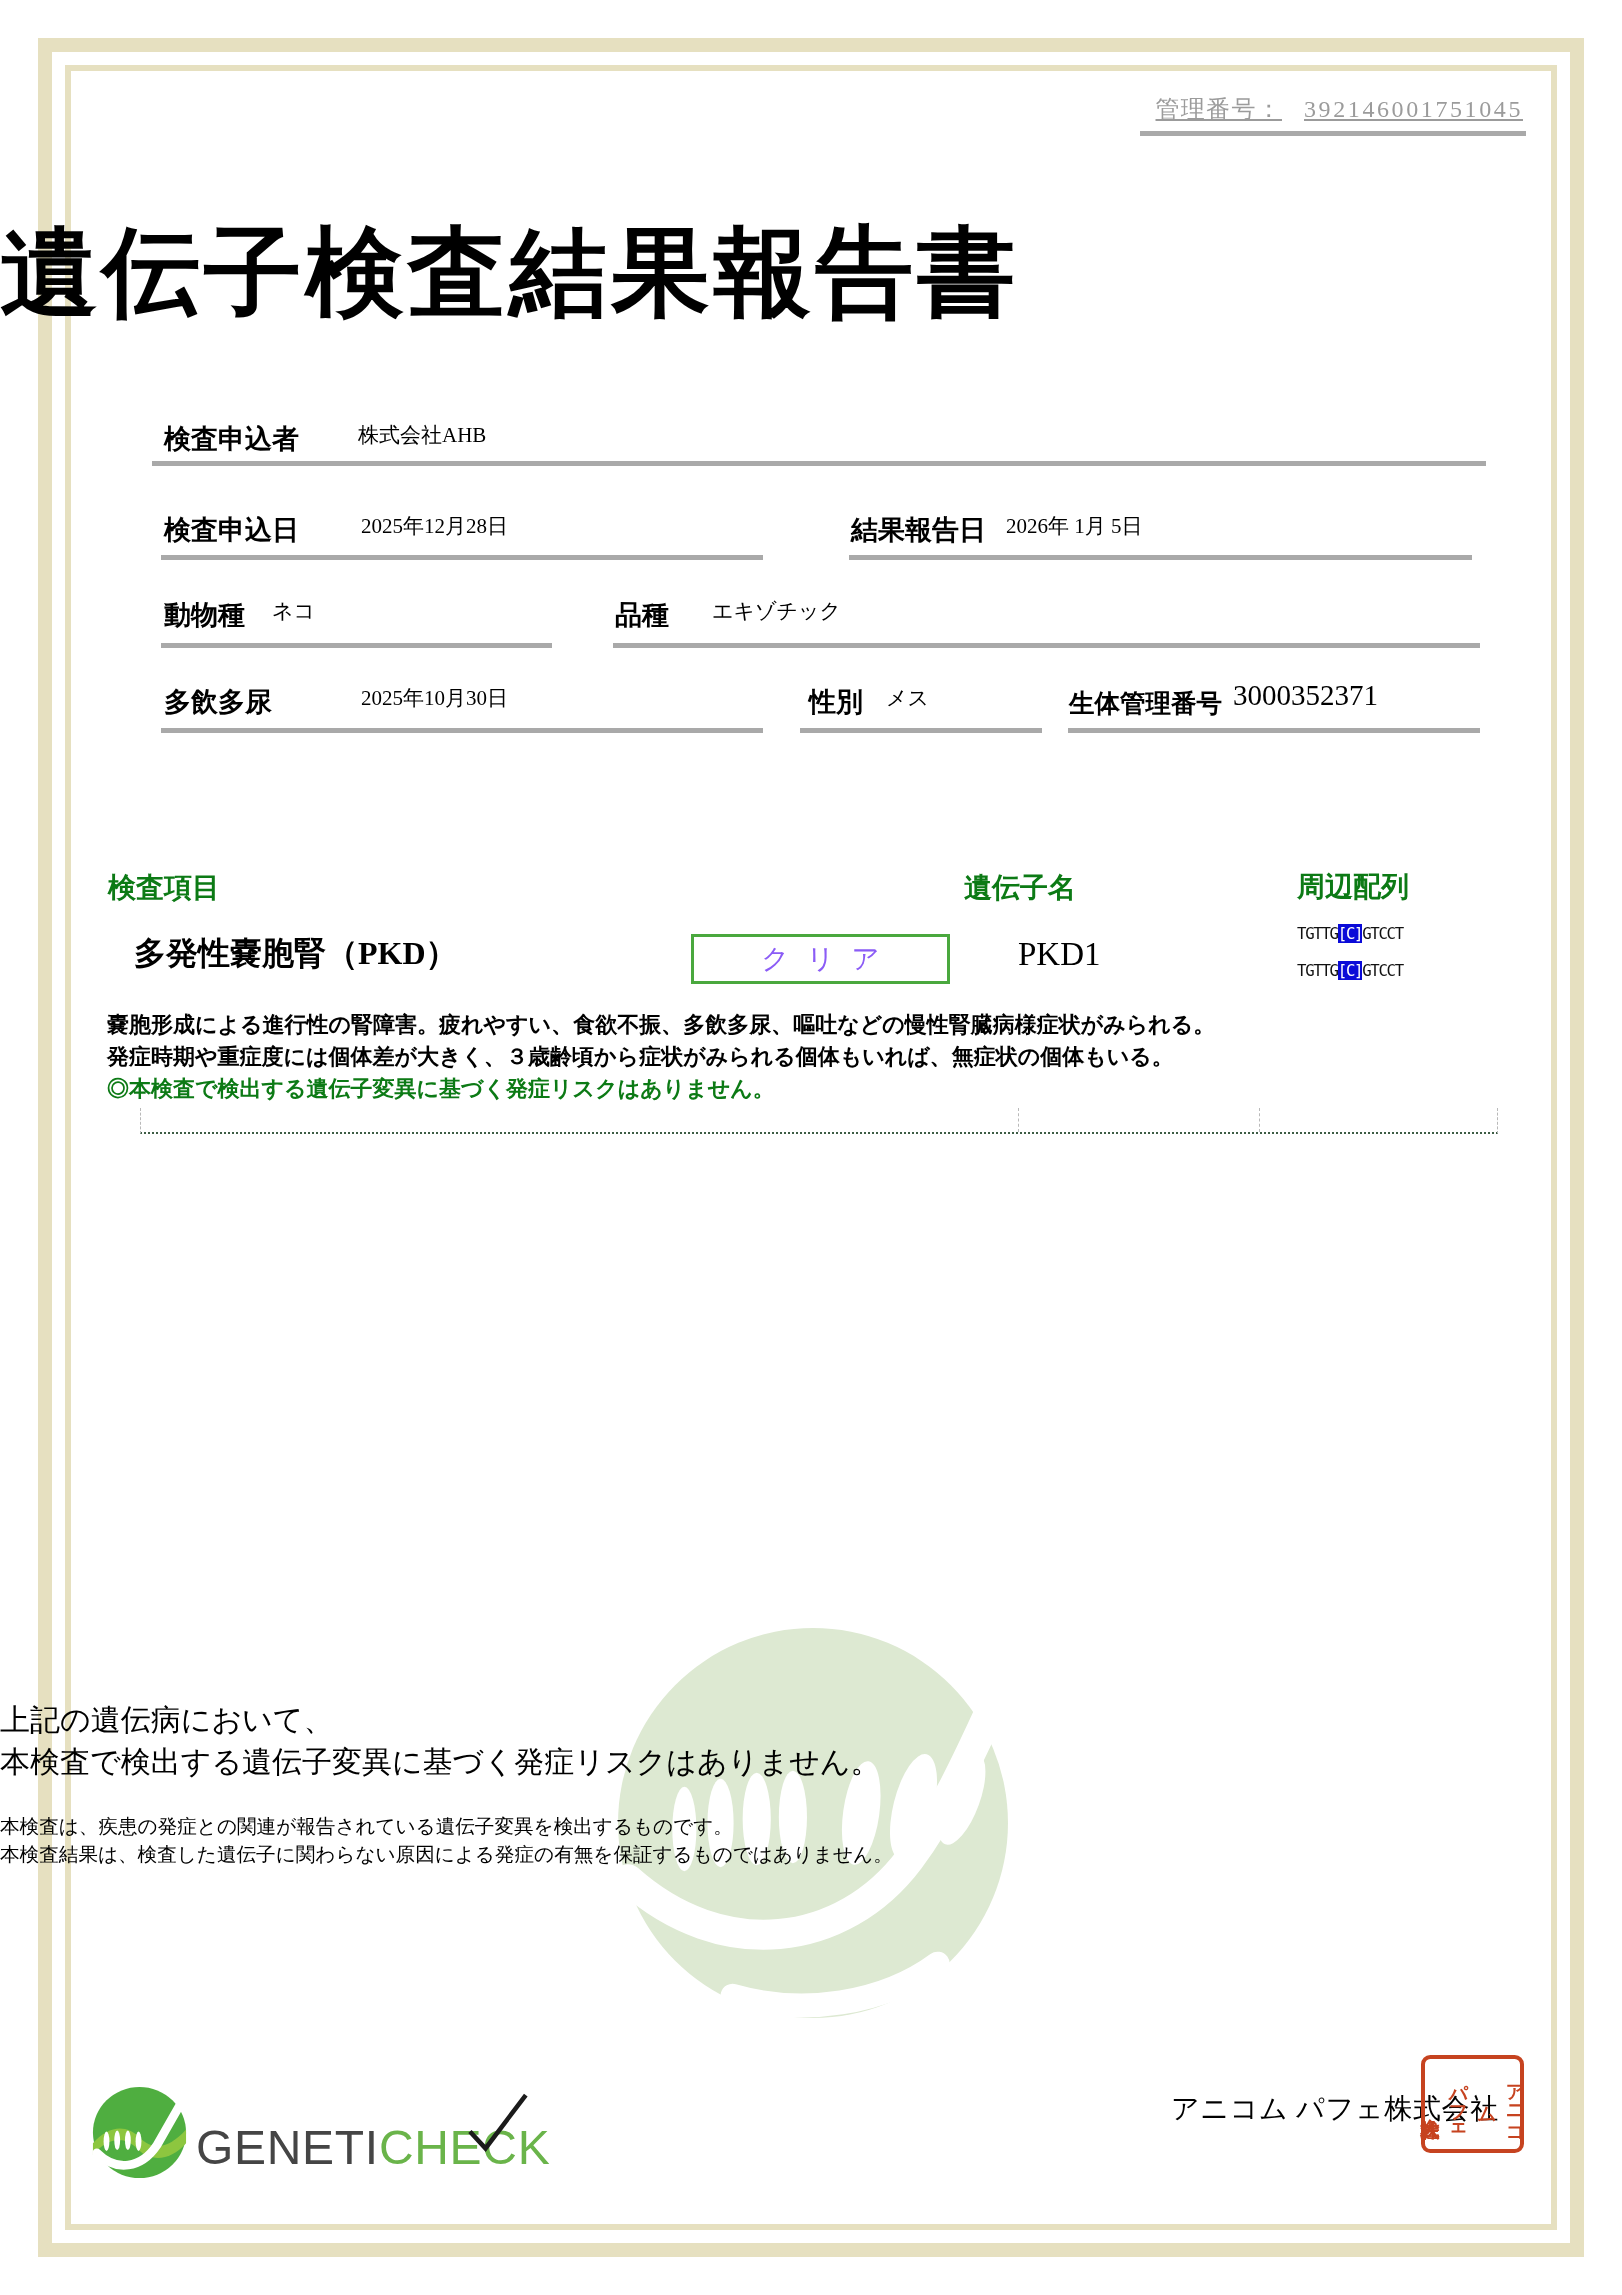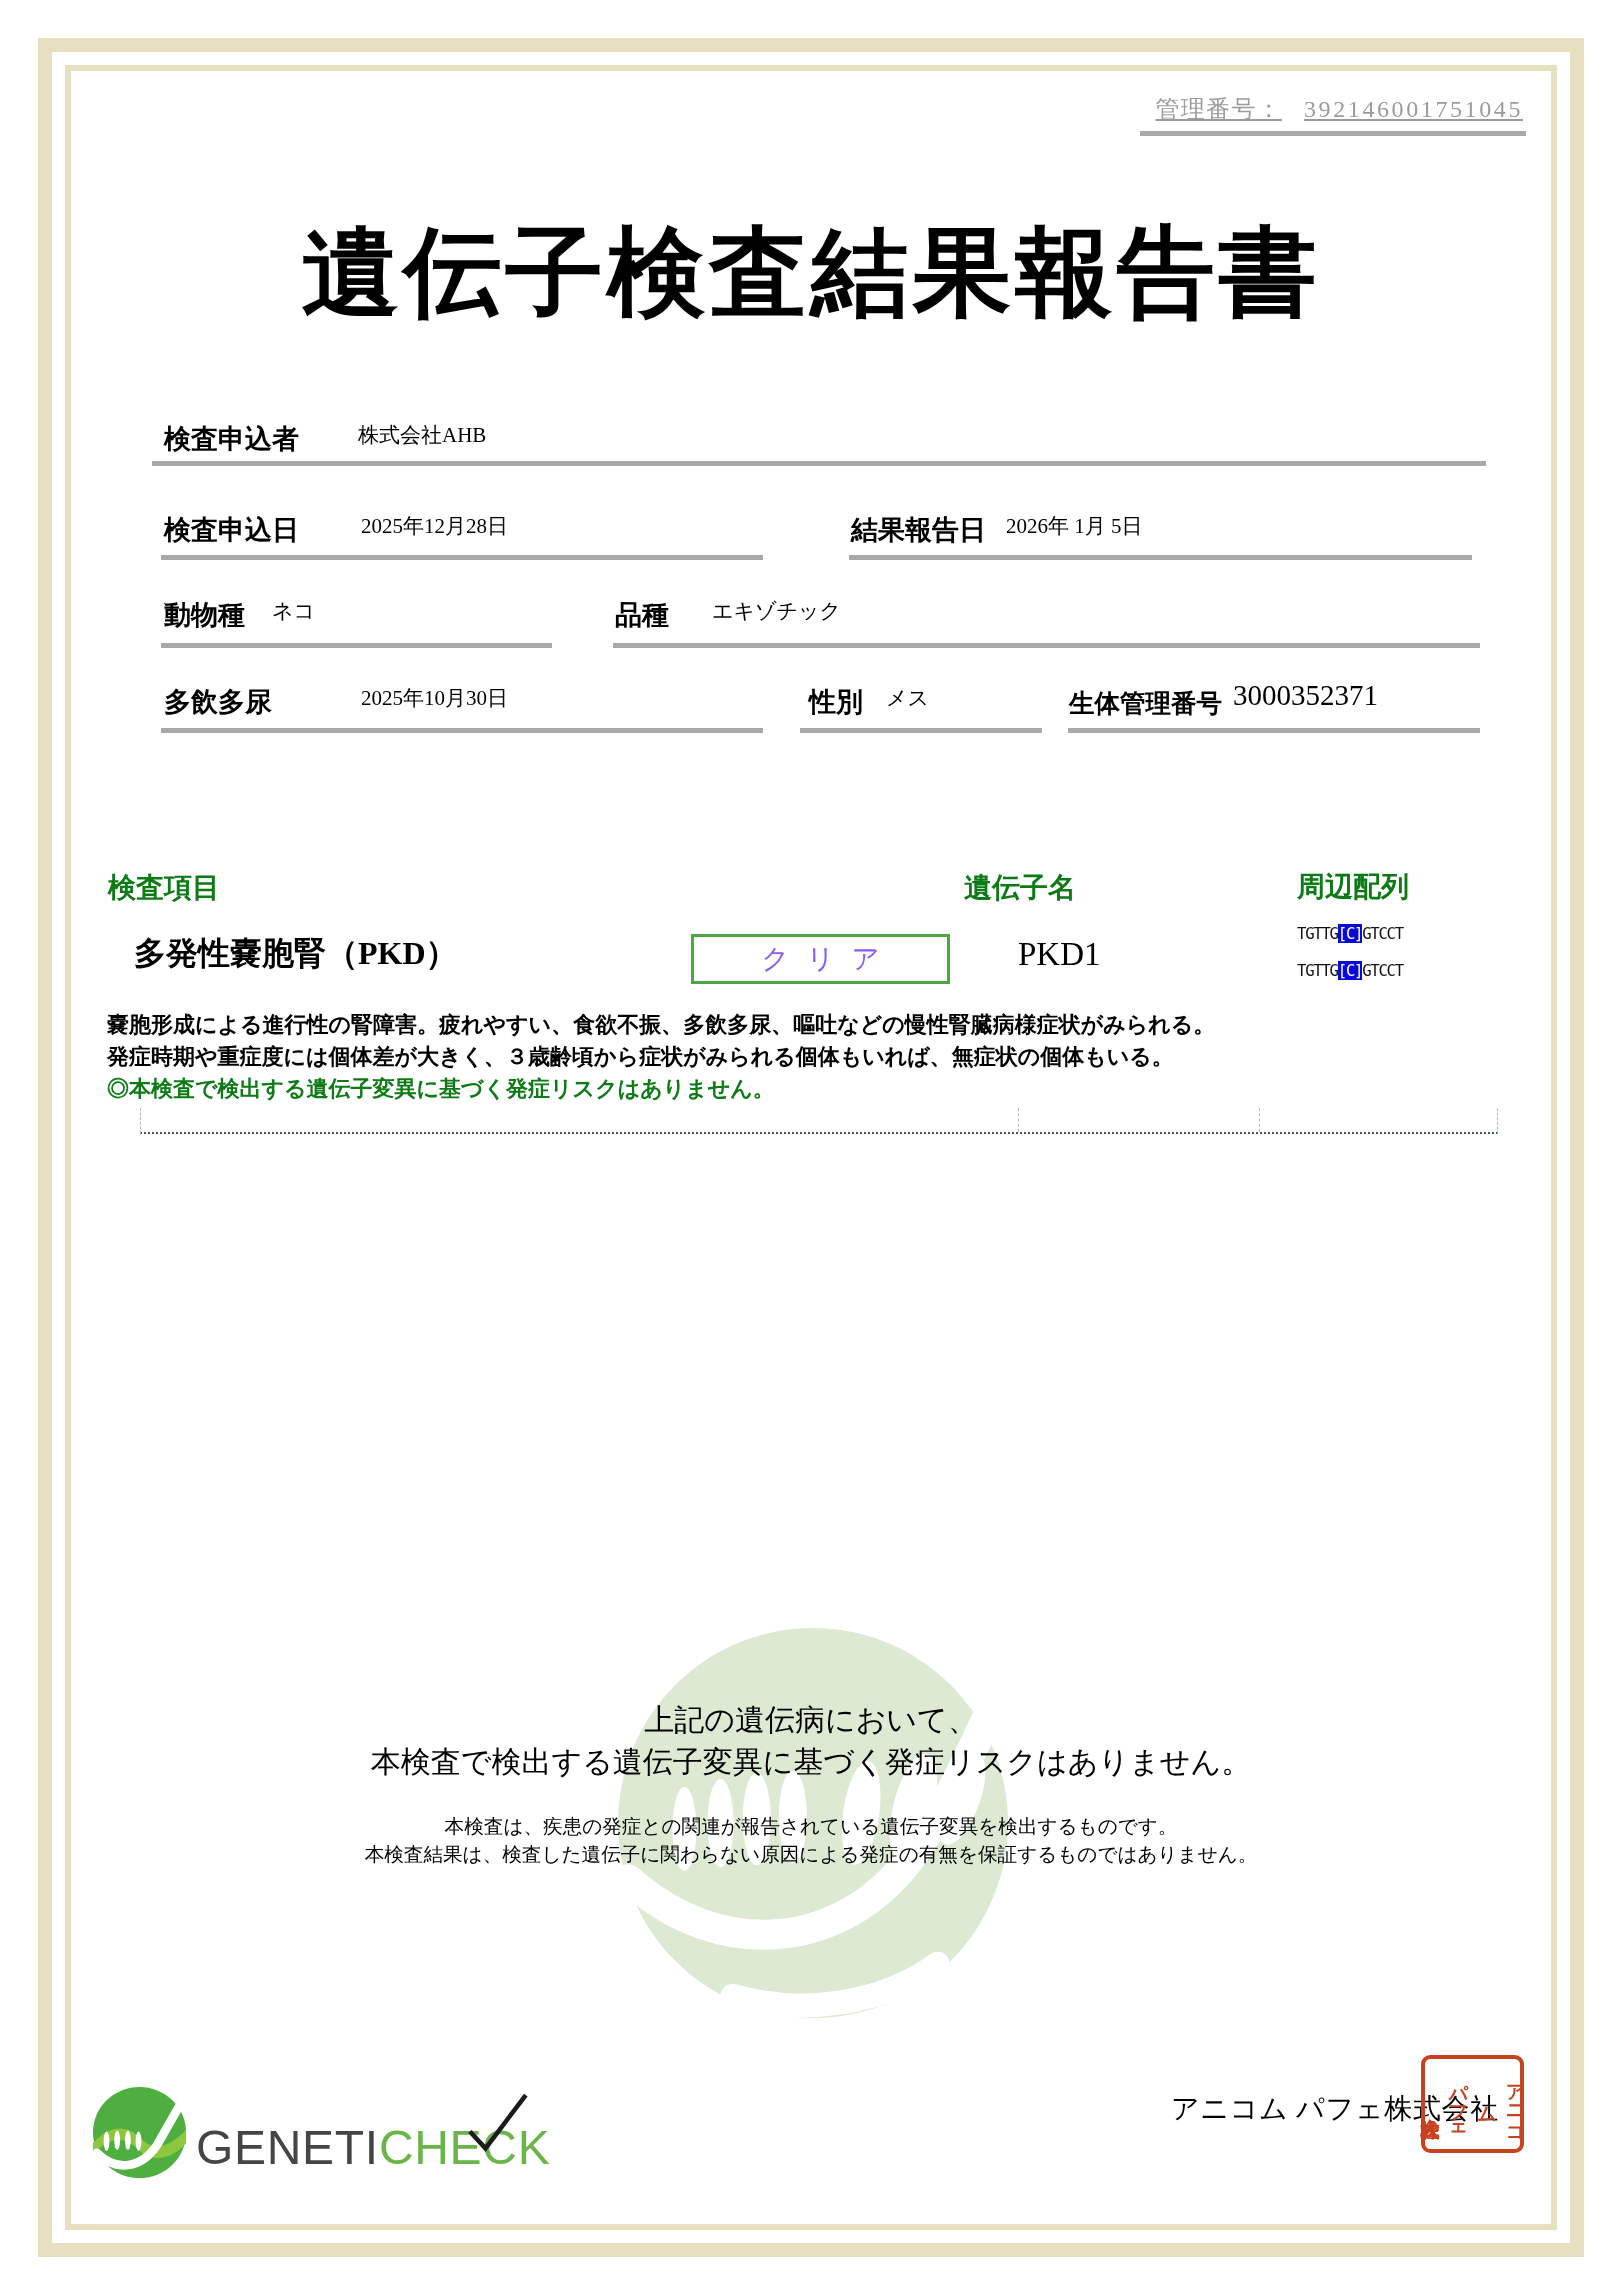--- a/index.html
+++ b/index.html
@@ -9,21 +9,21 @@
   .frame-outer{position:absolute;left:38px;top:38px;right:38px;bottom:38px;
                border:14.4px solid #e6e0c0;pointer-events:none;}
   .frame-inner{position:absolute;left:65px;top:65px;right:65px;bottom:65px;
                border:6.5px solid #e6e0c0;pointer-events:none;}
   
   .mgmt{position:absolute;top:93px;right:99px;color:#9b9b9b;font-size:24px;
         letter-spacing:1.3px;white-space:nowrap;text-decoration:underline;}
   .mgmt .num{margin-left:22px;letter-spacing:2.6px;}
   .mgmt-underline{position:absolute;top:131px;left:1140px;width:386px;height:5.2px;background:#a9a9a9;}
   
-  .title{position:absolute;top:208px;left:0;width:100%;text-align:center;
+  .title{position:absolute;top:208px;left:0;width:100%;text-align:left;
          font-size:98px;font-weight:bold;letter-spacing:3.9px;}
   
   .flabel{position:absolute;font-size:27px;font-weight:bold;white-space:nowrap;}
   .fvalue{position:absolute;font-size:21px;white-space:nowrap;}
   .uline{position:absolute;height:5.2px;background:#a9a9a9;}
   
   .sec-h{position:absolute;font-size:28px;font-weight:bold;color:#0c7a15;white-space:nowrap;}
   .disease{position:absolute;left:105px;top:932px;font-size:32px;font-weight:bold;white-space:nowrap;margin-left:29px;}
   .status-box{position:absolute;left:691px;top:934px;width:253px;height:44px;
               border:3.3px solid #4aa83e;display:flex;align-items:center;justify-content:center;}
@@ -32,21 +32,21 @@
   .seq-line{position:absolute;left:1297px;font-family:"DejaVu Sans Mono",monospace;
             font-size:15.7px;letter-spacing:-1.3px;color:#111;white-space:nowrap;}
   .seq-var{background:#0a0ad8;color:#fff;}
   .desc{position:absolute;left:107px;font-size:22px;font-weight:bold;white-space:nowrap;}
   .desc.green{color:#0c7a15;}
   .dash-row{position:absolute;left:140px;top:1108px;width:1356px;height:23.6px;
             border-left:1.3px dashed #b9b9b9;border-right:1.3px dashed #b9b9b9;
             border-bottom:2.6px dotted #3d5c45;}
   .dash-div{position:absolute;top:0;height:100%;width:0;border-left:1.3px dashed #b9b9b9;}
   
-  .center-text{position:absolute;left:0;width:100%;text-align:center;
+  .center-text{position:absolute;left:0;width:100%;text-align:left;
                font-family:"Liberation Sans",sans-serif;}
   .stmt{font-size:30px;}
   .note{font-size:19.6px;}
   
   .watermark{position:absolute;left:612px;top:1622px;width:402px;height:402px;}
   
   .logo-mark{position:absolute;left:90px;top:2085px;width:99px;height:97px;}
   .logo-word{position:absolute;left:196px;top:2120px;font-family:"Liberation Sans",sans-serif;
              font-size:48px;letter-spacing:0.7px;color:#454545;white-space:nowrap;}
   .logo-word .green{color:#6ab44a;}

